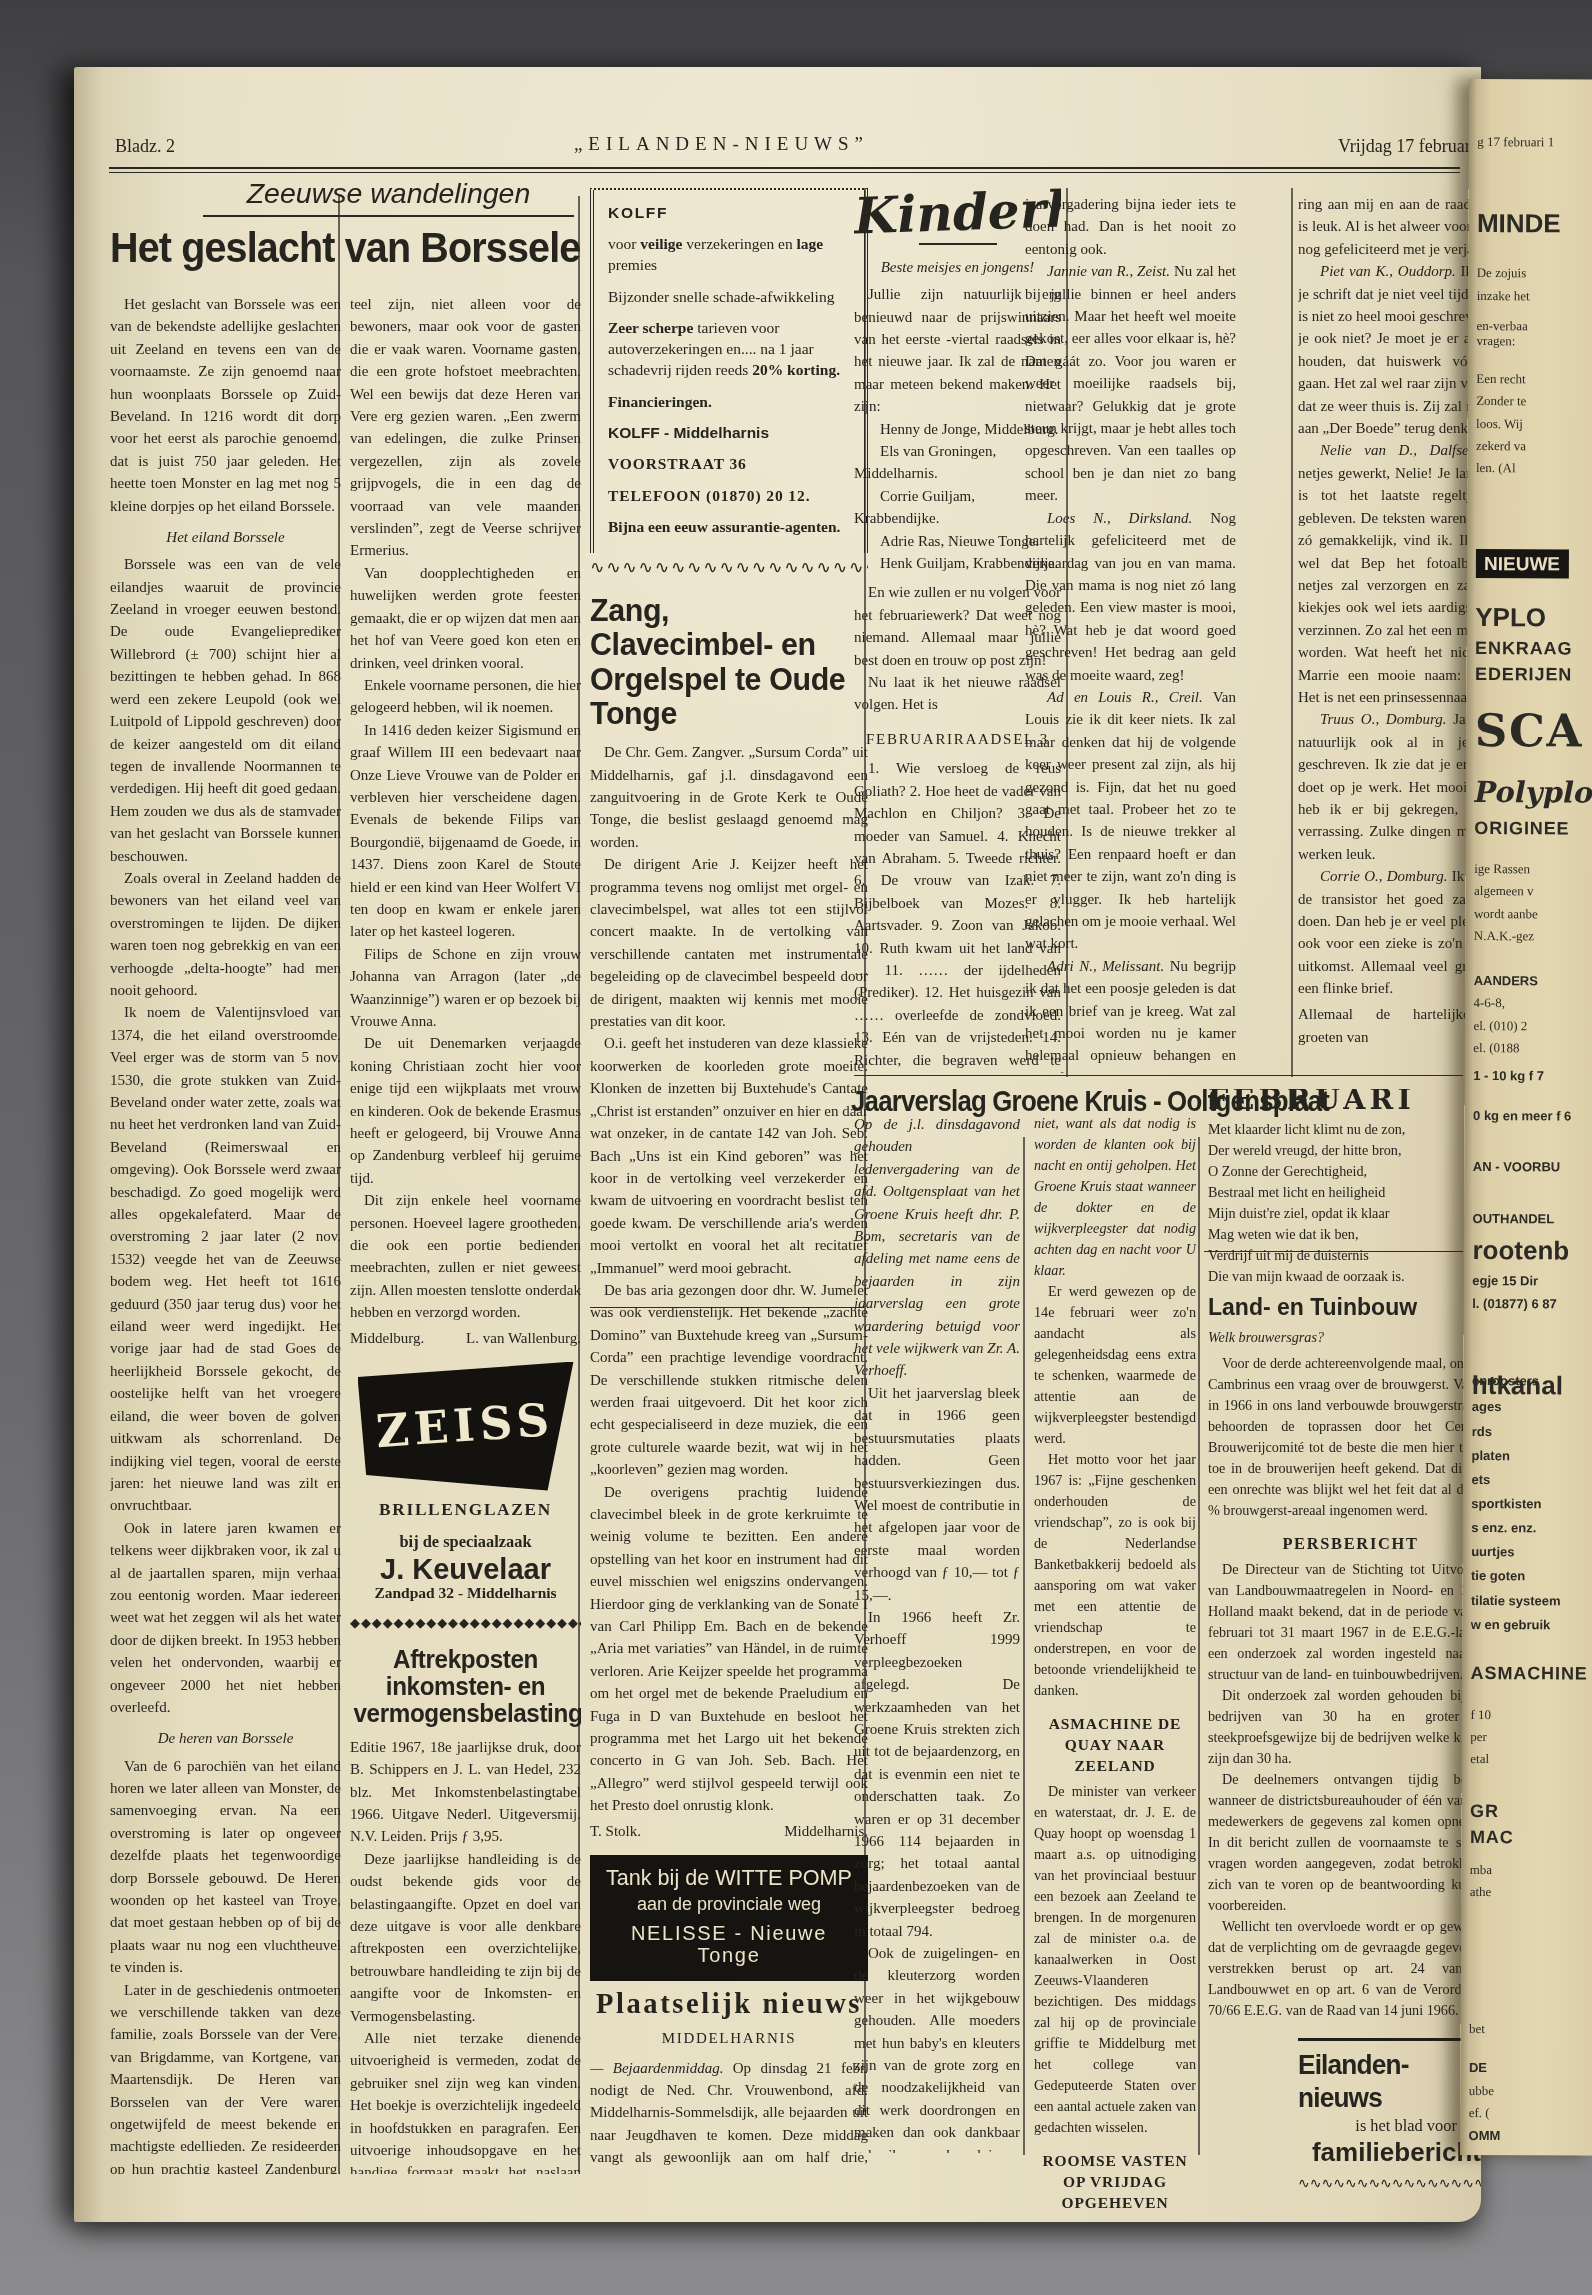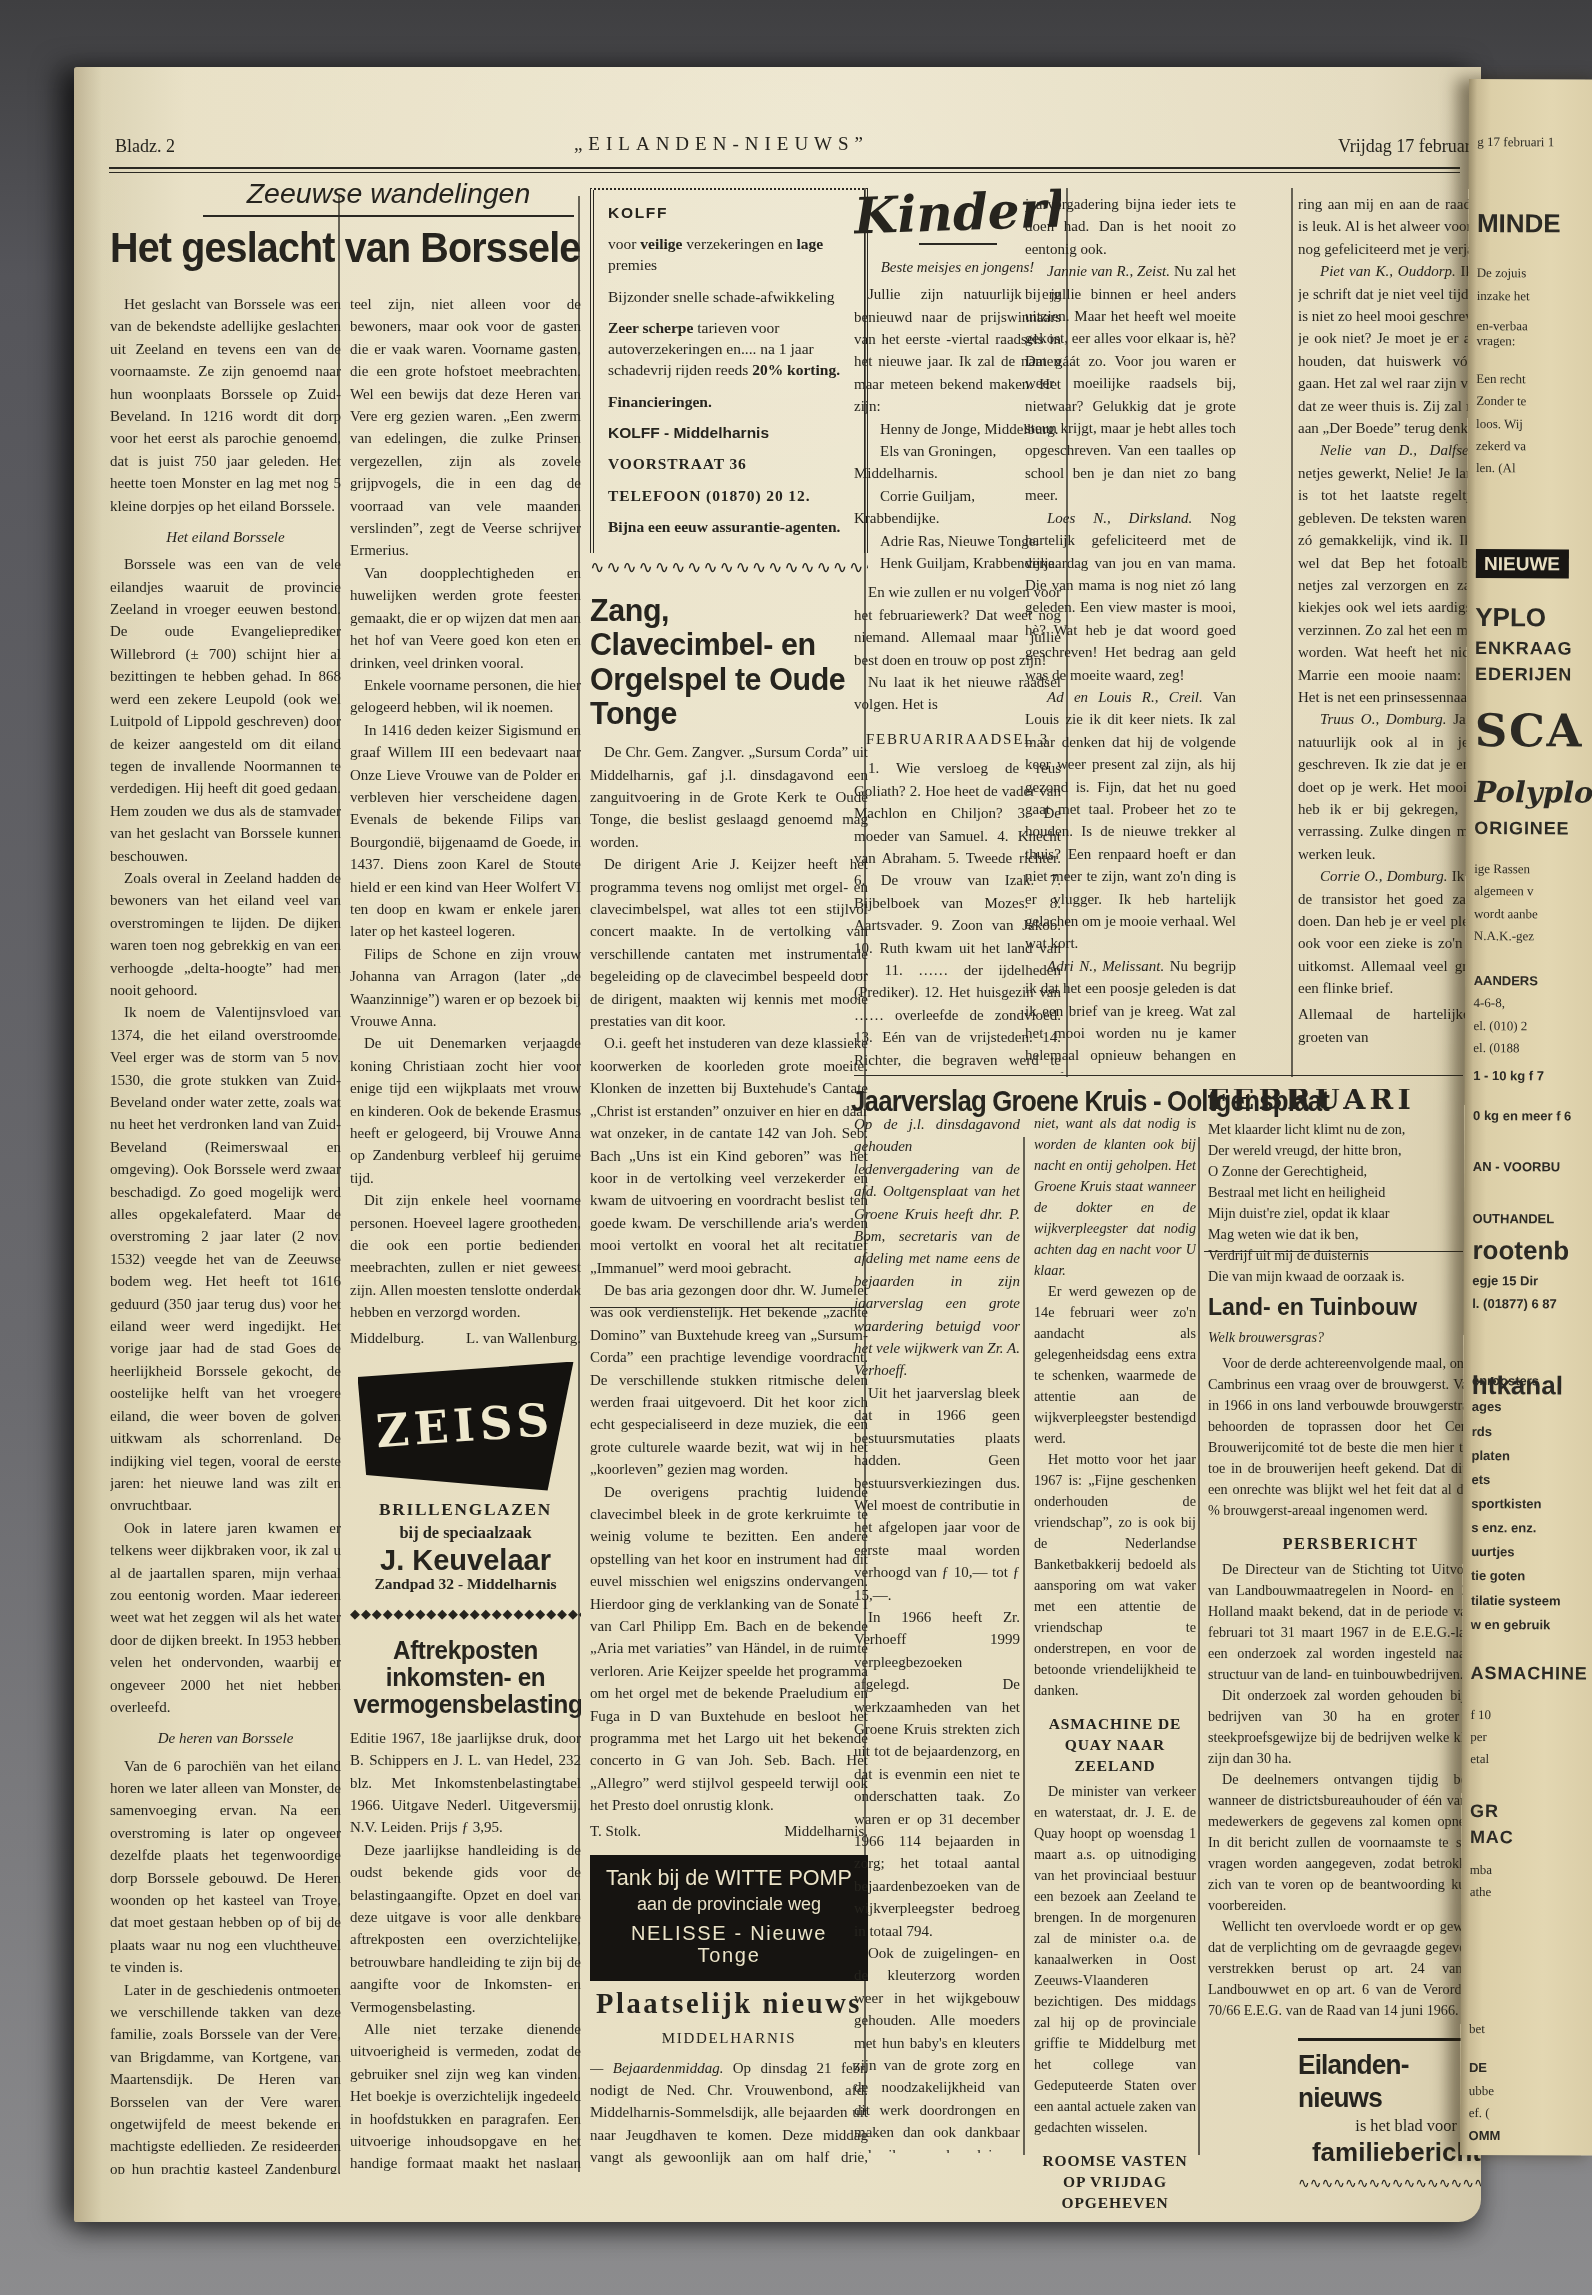--- a/index.html
+++ b/index.html
@@ -77,21 +77,21 @@
   .kolff .kbold{font-weight:bold;}
   .kolff-city{font-family:"Liberation Sans",sans-serif;font-weight:bold;font-size:26px;margin:5.2px 0 5.2px;text-indent:0;}
   .kolff-addr{font-weight:bold;font-size:16.4px;letter-spacing:0.9px;margin:0;text-indent:0;line-height:21.6px;}
   .wavy{letter-spacing:1.7px;font-size:17.3px;overflow:hidden;white-space:nowrap;text-align:center;margin:1.7px 0 8.6px;font-family:"DejaVu Sans",sans-serif;}
 
   .zeiss-wrap{margin:12px 0 5.2px;text-align:center;}
   .zeiss-logo{width:216px;height:129px;margin:0 auto;background:#14120f;
     clip-path:polygon(0 12%,100% 0,88% 100%,4% 88%);display:flex;align-items:center;justify-content:center;}
   .zeiss-txt{color:#efe8cd;font-family:"DejaVu Serif",serif;font-weight:bold;font-size:45px;letter-spacing:5.2px;transform:rotate(-4deg);}
   .zeiss-l1{font-weight:bold;font-size:17.3px;letter-spacing:1.7px;margin-top:8.6px;}
-  .zeiss-l2{font-weight:bold;font-size:16.4px;margin-top:0;}
+  .zeiss-l2{font-weight:bold;font-size:16.4px;margin-top:9px;}
   .zeiss-name{font-family:"Liberation Sans",sans-serif;font-weight:bold;font-size:29px;margin-top:5.2px;}
   .zeiss-l3{font-weight:bold;font-size:15.5px;margin-top:1.7px;}
   .diamonds{font-size:13px;letter-spacing:0.9px;overflow:hidden;white-space:nowrap;margin-top:7px;font-family:"DejaVu Sans",sans-serif;}
 
   .pomp{background:#161411;color:#ece4c8;text-align:center;padding:12px 7px 14px;margin:12px 0 1.7px;font-family:"Liberation Sans",sans-serif;}
   .pomp-l1{font-size:21.6px;margin:0;text-indent:0;text-align:center;}
   .pomp-l2{font-size:18px;margin:3.5px 0 0;text-indent:0;text-align:center;}
   .pomp-l3{font-size:20px;letter-spacing:1.7px;margin:7px 0 0;text-indent:0;text-align:center;}
 
   .eilanden-ad{position:absolute;left:1224px;top:1971px;width:183px;border-top:3.5px solid #211f1a;padding-top:7px;z-index:20;}

